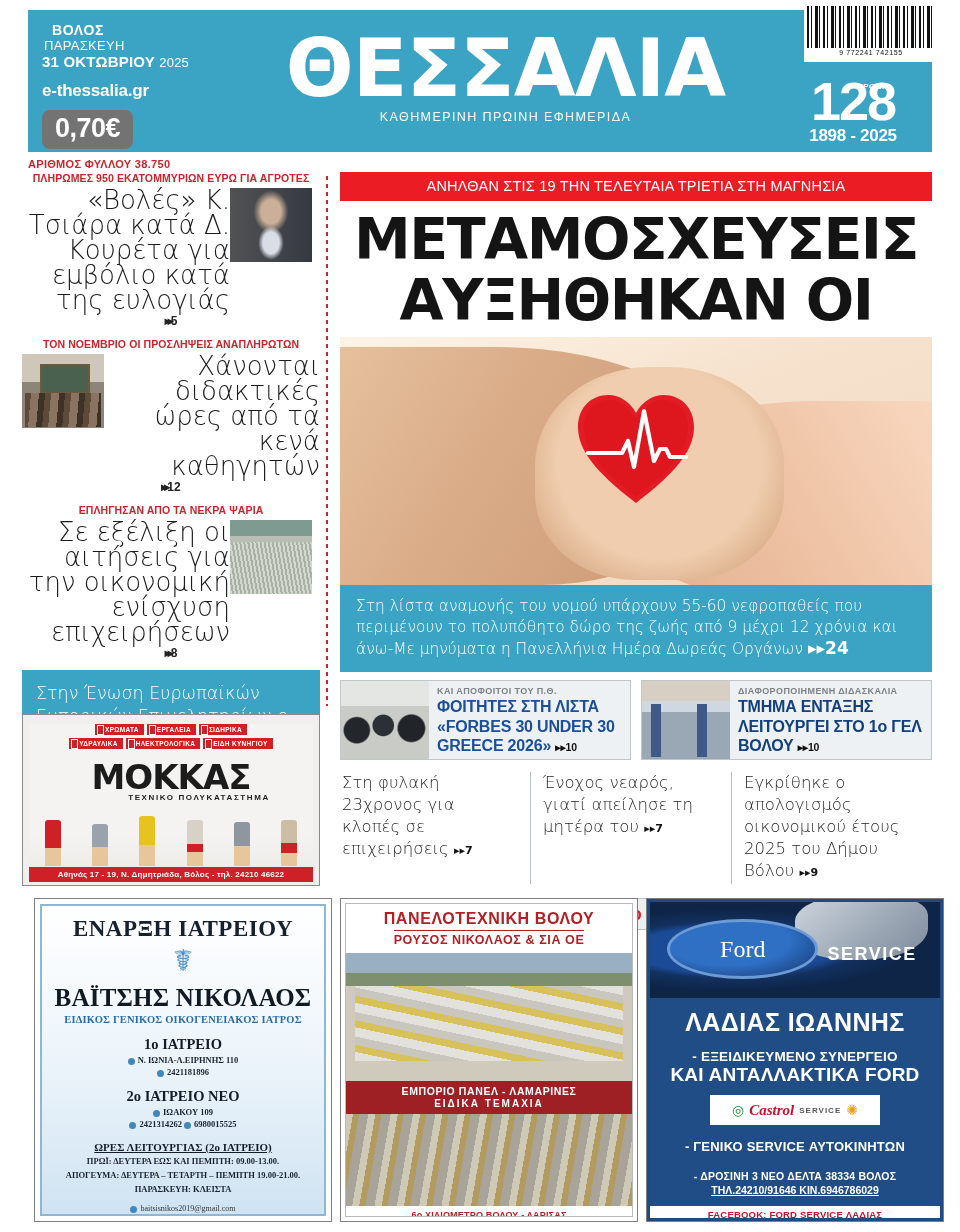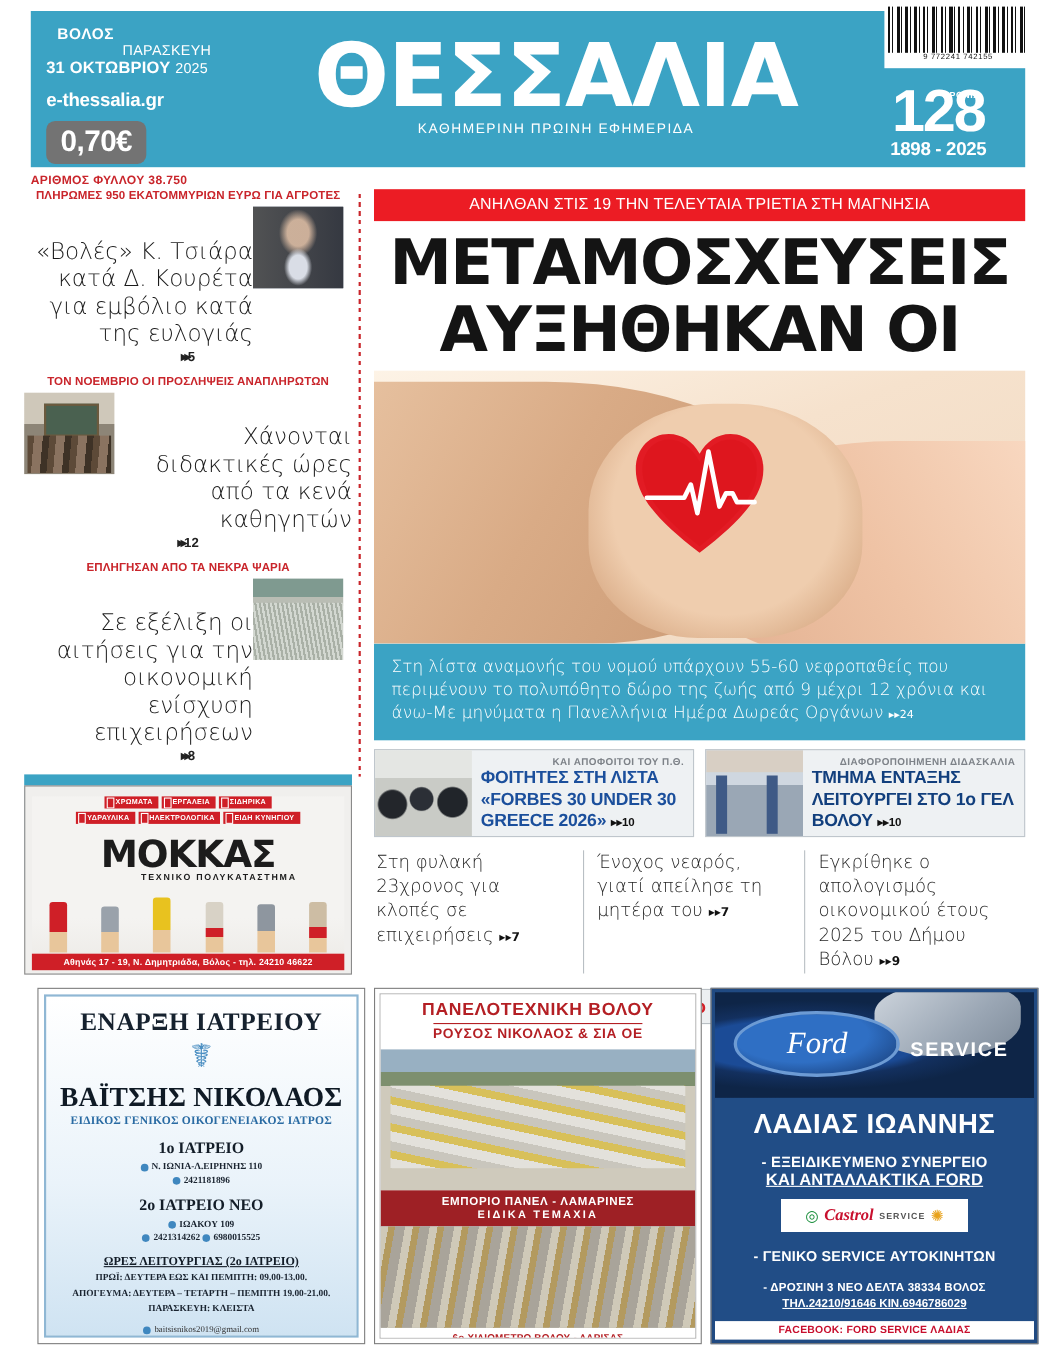--- a/index.html
+++ b/index.html
@@ -13,21 +13,21 @@
 
   
   .masthead {
     position: absolute;
     left: 28px; top: 10px;
     width: 904px; height: 142px;
     background: #3ba3c4;
   }
   .mh-left { position: absolute; left: 14px; top: 12px; width: 150px; color: #fff; }
   .mh-city { font-size: 14px; font-weight: bold; letter-spacing: .6px; padding-left: 10px; }
-  .mh-day  { font-size: 13px; letter-spacing: .3px; padding-left: 2px; text-align: right; }
+  .mh-day  { font-size: 13px; letter-spacing: .3px; padding-left: 2px; }
   .mh-date { font-size: 15px; font-weight: bold; letter-spacing: .2px; }
   .mh-date span { font-weight: normal; font-size: 13px; }
   .mh-site { font-size: 17px; font-weight: bold; margin-top: 11px; letter-spacing: -.2px; }
   .mh-price {
     margin-top: 9px; background: #737373; color: #fff;
     display: inline-block; padding: 3px 13px 5px;
     border-radius: 8px; font-size: 27px; font-weight: bold; letter-spacing: -.5px;
   }
   .mh-logo {
     position: absolute; left: 195px; top: 14px; width: 565px;
@@ -74,22 +74,22 @@
   
   .sidebar { position: absolute; left: 22px; top: 172px; width: 298px; }
   .sb-story { margin-bottom: 10px; }
   .sb-kicker {
     font-size: 10.5px; font-weight: bold; color: #c9252b;
     letter-spacing: .1px; text-align: center; margin-bottom: 4px;
   }
   .sb-body { display: flex; align-items: flex-start; }
   .sb-body.rev { flex-direction: row-reverse; }
   .sb-head {
-    flex: 1; font-size: 21px; line-height: 25px; color: #1b1b1b;
-    text-align: right; font-family: "DejaVu Sans", sans-serif; font-weight: 300; margin-top: 28px;
+    flex: 1; font-size: 26px; line-height: 25px; color: #1b1b1b;
+    text-align: right; font-family: "DejaVu Sans", sans-serif; font-weight: 300;
   }
   .sb-body.rev .sb-head { text-align: right; }
   .sb-page { font-size: 12px; font-weight: bold; color: #222; }
   .sb-page .arr { color: #222; letter-spacing: -3px; }
   .sb-thumb { width: 82px; height: 74px; flex: 0 0 82px; margin-left: 8px; overflow: hidden; }
   .sb-body.rev .sb-thumb { margin-left: 0; margin-right: 8px; }
 
   
   .ph-man1 { background:
       radial-gradient(ellipse at 50% 32%, #e8c5ad 0 17%, rgba(232,197,173,0) 30%),
@@ -154,38 +154,38 @@
     position:absolute; left:33%; top:12%; width:42%; height:86%;
     background: radial-gradient(ellipse at 50% 45%, #efcdae 0 58%, #dcb08c 80%, #cf9d78 100%);
     border-radius: 46% 46% 40% 40%;
   }
   .hero .heart { position:absolute; left:50%; top:46%; transform: translate(-50%,-50%); }
   .hero-caption {
     background: #3ba3c4; color: #fff; padding: 11px 16px 12px;
     font-size: 15.4px; line-height: 21px; font-family: "DejaVu Sans", sans-serif;
     font-weight: 300;
   }
-  .hero-caption .pg { font-size: 10px; font-weight: normal; text-align: right; }
+  .hero-caption .pg { font-size: 17px; font-weight: bold; text-align: right; }
 
   
   .cards { display: flex; gap: 10px; margin-top: 8px; }
   .card { flex: 1; border: 1px solid #bfc6cc; background: #eef1f3; display: flex; height: 80px; }
   .card-thumb { flex: 0 0 88px; overflow: hidden; }
   .ph-students { background: linear-gradient(#e4e6e3 0 32%, #c9cbc6 32% 100%); position: relative; }
   .ph-students::after { content:""; position:absolute; left:0; bottom:0; width:100%; height:62%;
       background: radial-gradient(circle at 18% 40%, #23262b 0 16%, rgba(0,0,0,0) 18%),
                   radial-gradient(circle at 48% 30%, #2b2f36 0 18%, rgba(0,0,0,0) 20%),
                   radial-gradient(circle at 80% 36%, #21252a 0 17%, rgba(0,0,0,0) 19%); }
   .ph-school { background: linear-gradient(#cfd7e0 0 40%, #9aa7b5 40% 100%); position: relative; }
   .ph-school::before { content:""; position:absolute; left:0; top:0; width:100%; height:26%;
       background:#d8cfc4; }
   .ph-school::after { content:""; position:absolute; left:10%; top:30%; width:12%; height:68%;
       background:#3f5a86; box-shadow: 46px 0 0 #3f5a86; }
   .card-txt { padding: 5px 8px 4px 8px; flex: 1; }
-  .card-kick { font-size: 9px; font-weight: bold; color: #7d8288; letter-spacing: .4px; text-align: right; }
+  .card-kick { font-size: 9px; font-weight: bold; color: #7d8288; letter-spacing: .4px; }
   .card-head {
     font-size: 16px; font-weight: bold; line-height: 19.5px; color: #1b4f9c;
     letter-spacing: -.2px; margin-top: 1px;
   }
   .card-head.dark { color: #123f7d; }
   .card-head .pg { font-size: 10.5px; color: #111; }
 
   
   .briefs { display: flex; margin-top: 12px; }
   .brief { flex: 1; padding: 0 12px; font-size: 16.5px; line-height: 22px;
@@ -286,29 +286,29 @@
   .ad-ford { width: 298px; height: 324px; border: 1px solid #7e7e7e; background:#204a82; padding:3px; }
   .fd-in { width:100%; height:100%; background:#214d86; position:relative; overflow:hidden;
            text-align:center; }
   .fd-top { height:96px; background:
       radial-gradient(ellipse at 28% 50%, #1b4b96 0 34%, #13305f 42%, #0e2547 60%),
       linear-gradient(120deg,#15335f 0%, #1c4c8f 45%, #0d2244 100%); position:relative; }
   .fd-oval { position:absolute; left:6%; top:18%; width:52%; height:62%;
       background: radial-gradient(ellipse at 40% 35%, #2f6fc4 0 50%, #14356b 100%);
       border-radius:50%; border:3px solid #6d9bd4; }
   .fd-oval span { position:absolute; left:50%; top:50%; transform:translate(-50%,-50%);
-      font-family:"Liberation Serif", serif; font-style:italic; font-size:28px; color:#fff; }
+      font-family:"Liberation Serif", serif; font-size:24px; color:#fff; }
   .fd-service { position:absolute; right:8%; top:44%; color:#fff; font-size:18px;
       font-weight:bold; letter-spacing:1.5px; }
   .fd-glove { position:absolute; right:4%; top:-6%; width:46%; height:66%;
       background: linear-gradient(140deg,#cfd6de 0%, #9aa6b4 60%, #7d8a99 100%);
       border-radius:40% 30% 50% 40%; }
   .fd-name { color:#fff; font-size:25px; font-weight:bold; letter-spacing:.4px; margin-top:10px; }
   .fd-l1 { color:#fff; font-size:13.5px; font-weight:bold; margin-top:12px; letter-spacing:.2px; }
-  .fd-l2 { color:#fff; font-size:15px; font-weight:bold; letter-spacing:.2px;text-decoration:underline; }
+  .fd-l2 { color:#fff; font-size:19px; font-weight:bold; letter-spacing:.2px; }
   .fd-castrol { background:#fff; width:170px; height:30px; margin:9px auto 0;
       display:flex; align-items:center; justify-content:center; gap:5px; }
   .fd-castrol .c1 { color:#c8102e; font-family:"Liberation Serif", serif; font-style:italic;
       font-weight:bold; font-size:15px; }
   .fd-castrol .c2 { color:#555; font-size:8px; font-weight:bold; letter-spacing:1px; }
   .fd-castrol .cg { color:#1a8f3c; font-size:14px; }
   .fd-l3 { color:#fff; font-size:13px; font-weight:bold; margin-top:14px; letter-spacing:.2px; }
   .fd-l4 { color:#fff; font-size:10.5px; font-weight:bold; margin-top:16px; letter-spacing:.2px; }
   .fd-l5 { color:#fff; font-size:10.5px; font-weight:bold; text-decoration:underline; margin-top:2px; }
   .fd-fb { background:#fff; color:#c8102e; font-size:9.5px; font-weight:bold;

